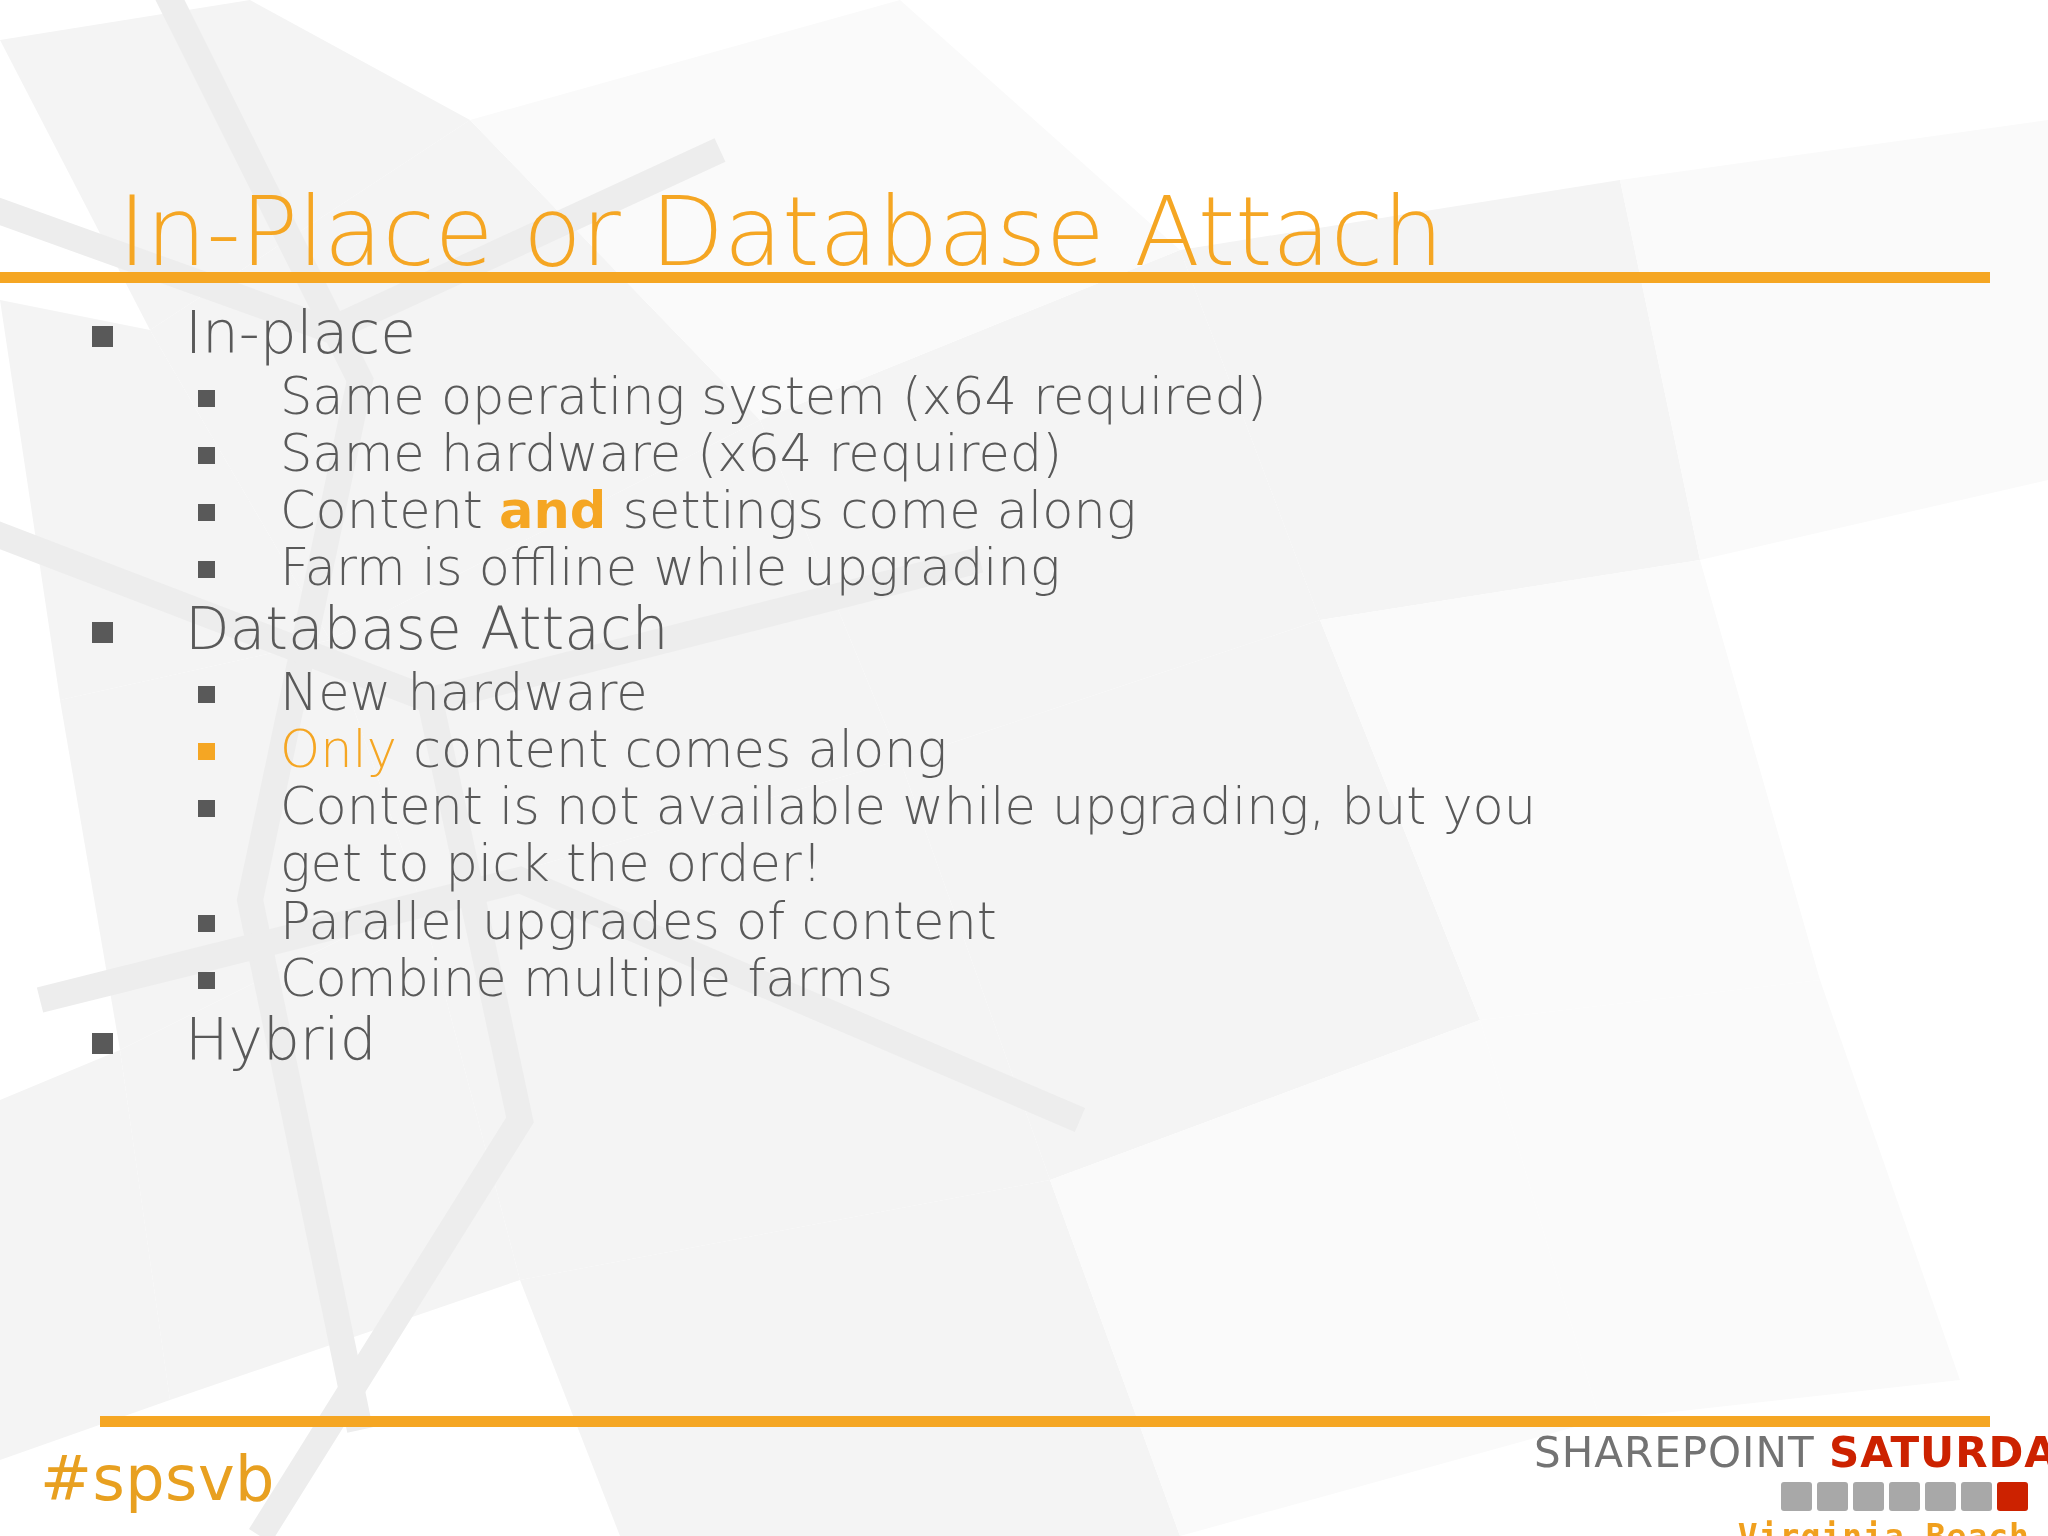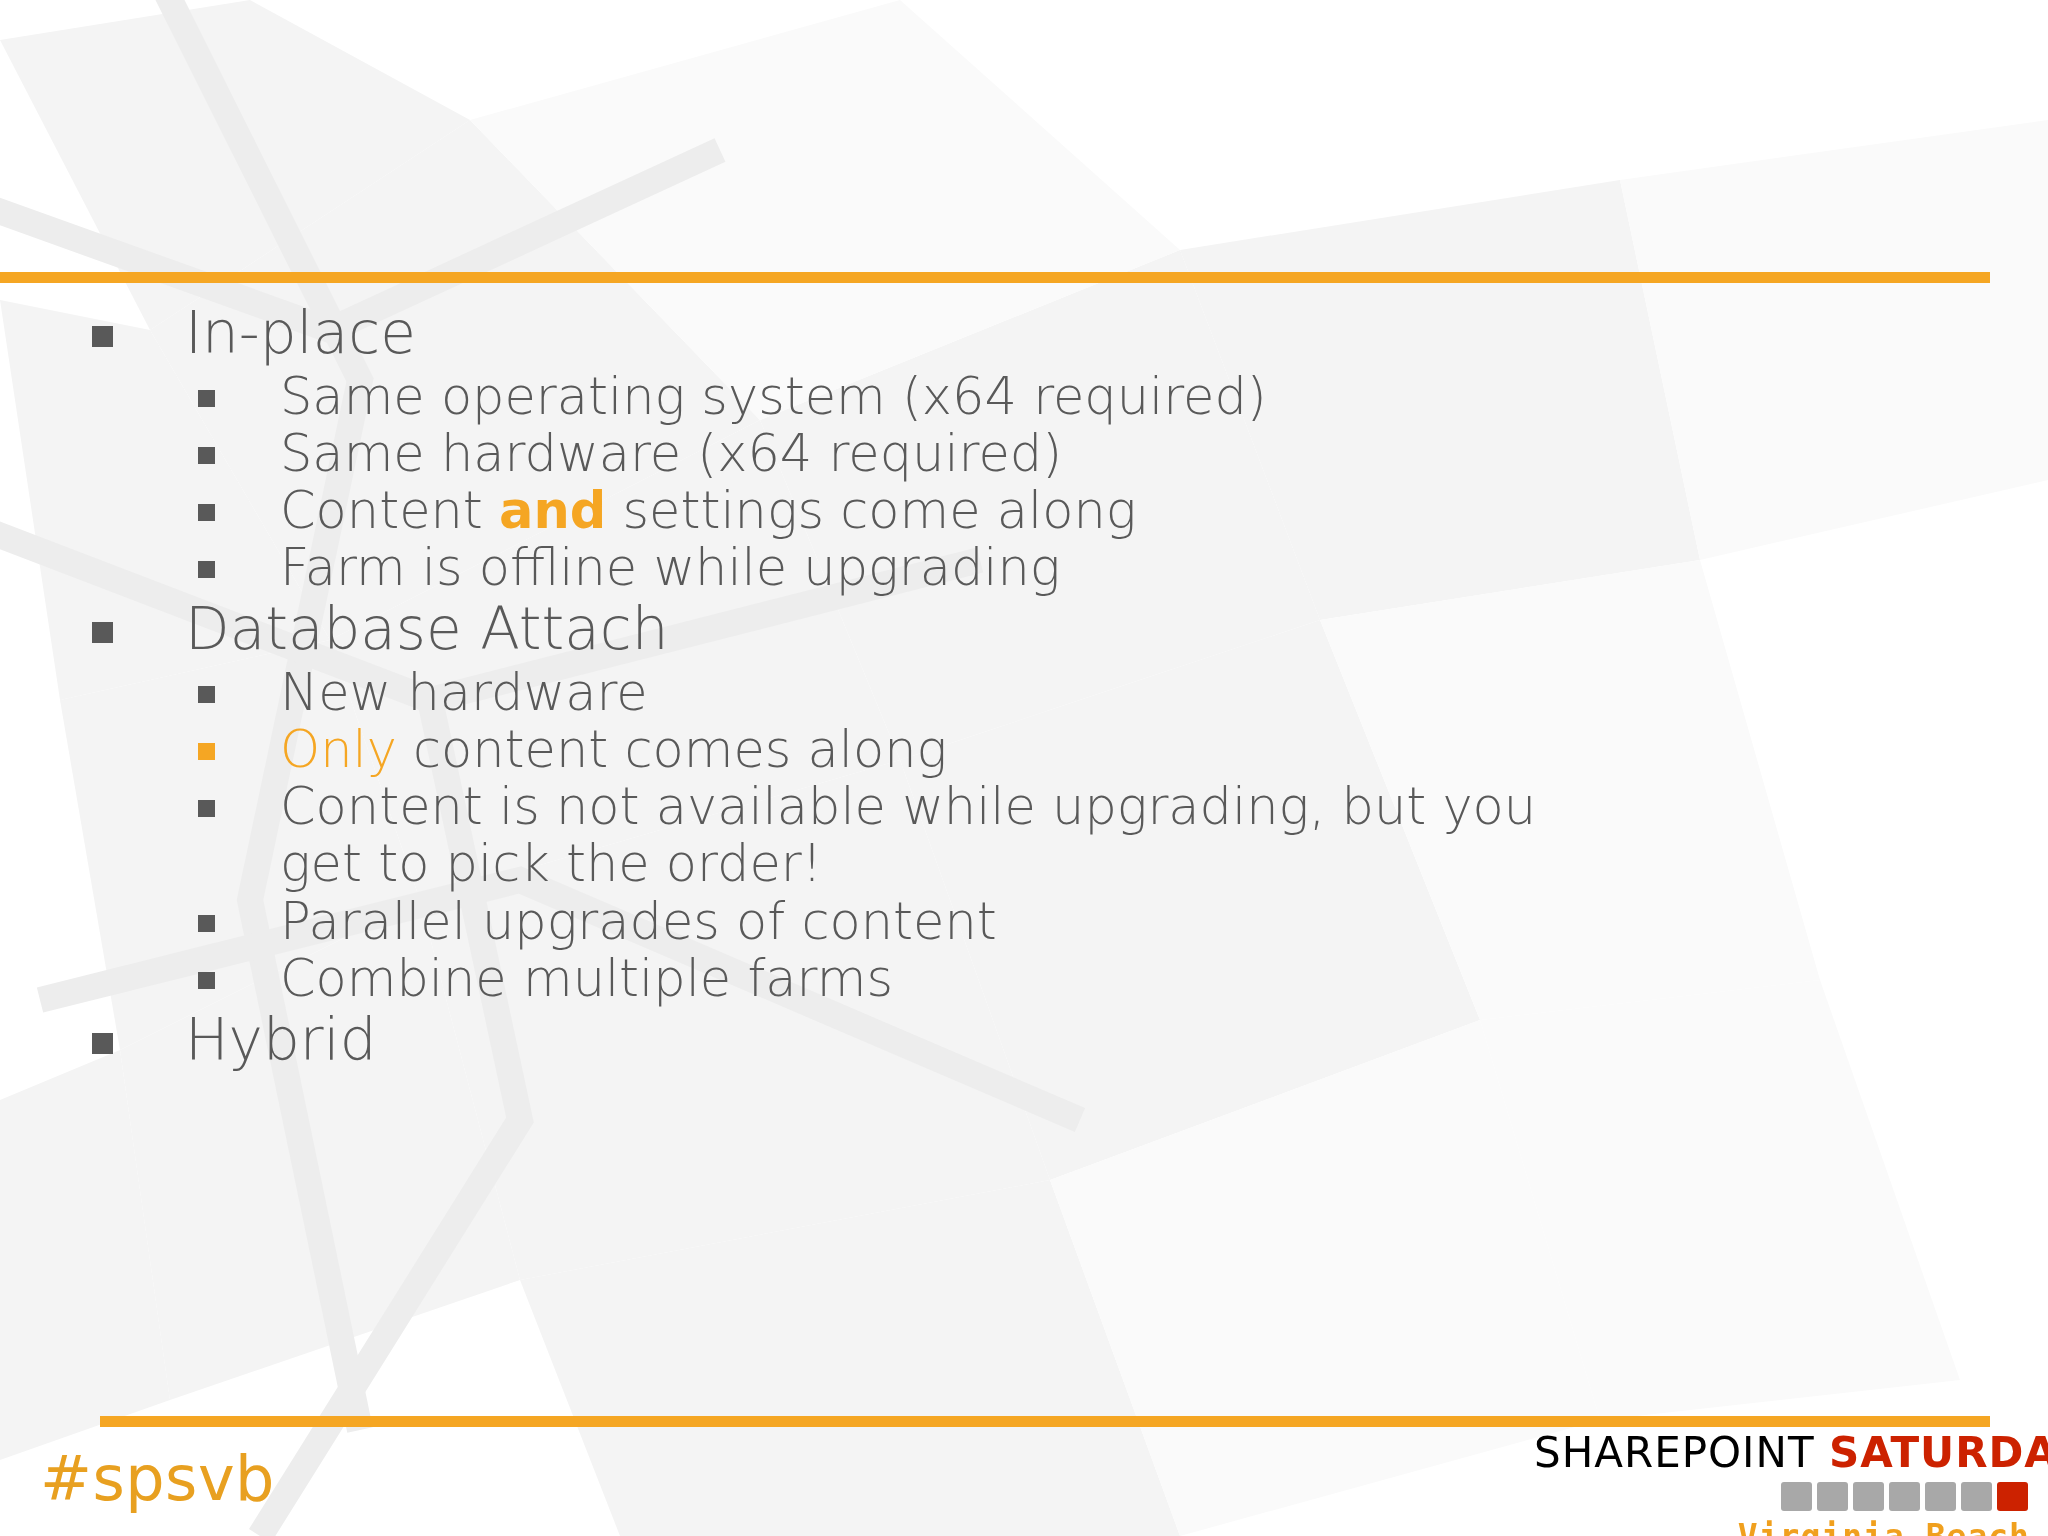--- a/index.html
+++ b/index.html
@@ -168,21 +168,21 @@
     z-index: 4;
   }
   .logo-wordmark {
     font-family: "DejaVu Sans", sans-serif;
     font-weight: 400;
     font-size: 42px;
     letter-spacing: 1px;
     line-height: 1;
     white-space: nowrap;
   }
-  .logo-sharepoint { color: #000000; }
+  .logo-sharepoint { color: #737373; }
   .logo-saturday  { color: #CC2200; font-weight: 700; }
 
   .logo-squares {
     display: flex;
     justify-content: flex-end;
     gap: 5px;
     margin-top: 8px;
     padding-right: 6px;
   }
   .logo-squares span {
@@ -236,20 +236,21 @@
     </g>
     <g stroke="#EDEDED" stroke-width="26" fill="none" stroke-linejoin="miter">
       <path d="M -60 190 L 330 330 L 720 150"></path>
       <path d="M 150 -40 L 360 380 L 250 900 L 360 1430"></path>
       <path d="M -40 520 L 430 700 L 980 560"></path>
       <path d="M 40 1000 L 520 880 L 1080 1120"></path>
       <path d="M 260 1536 L 520 1120 L 430 700"></path>
     </g>
   </svg>
 
+  <h1 class="title">In-Place or Database Attach</h1>
 
   <div class="rule-top"></div>
 
   <div class="body-area">
     <ul class="lvl1">
 
       <li class="item l1">
         <div class="row">
           <span class="bullet"></span>
           <span>In-place</span>

